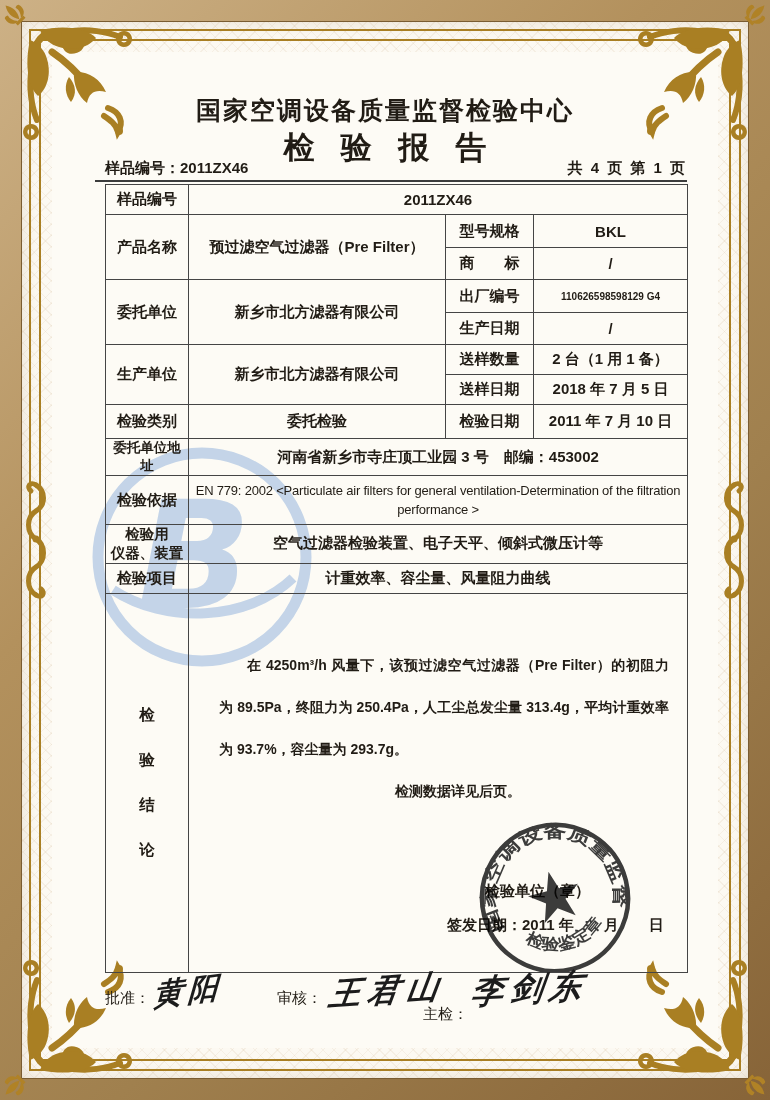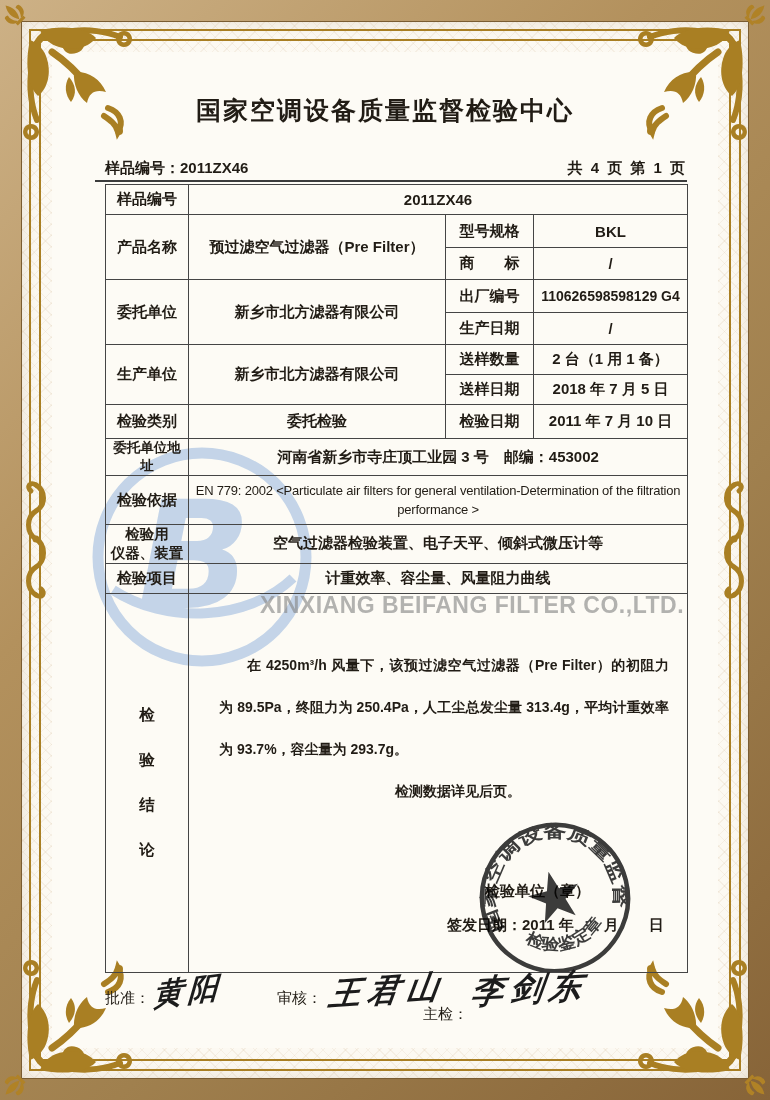--- a/index.html
+++ b/index.html
@@ -52,21 +52,21 @@
   .report-line{position:absolute;top:159px;left:105px;width:582px;font-size:15px;font-weight:600;}
   .report-line .pagination{float:right;letter-spacing:2px;}
   .header-rule{position:absolute;top:180px;left:95px;width:592px;border-top:2px solid #3c3c3c;}
 
   
   table.main{position:absolute;top:184px;left:105px;width:582px;border-collapse:collapse;
              table-layout:fixed;font-size:15px;z-index:5;background:transparent;}
   table.main td{border:1.6px solid #454545;text-align:center;font-weight:600;
                 padding:0 4px;overflow:hidden;}
   td.val-left{text-align:left;padding-left:14px;}
-  td.small{font-size:14px;}
+  td.small{font-size:10px;}
   .basis-text{font-size:13px;line-height:1.5;letter-spacing:-.2px;font-weight:400;}
   .two-line{font-size:14.5px;line-height:1.3;}
   .concl-cell{position:relative;vertical-align:top;text-align:left;}
   .concl-par{margin:50px 14px 0 26px;font-size:14px;line-height:3.0;
              text-align:justify;text-indent:2em;font-weight:600;}
   .concl-note{margin:0 14px 0 26px;font-size:14px;line-height:3.0;
               text-indent:2em;font-weight:600;}
   .vstack{display:flex;flex-direction:column;align-items:center;justify-content:center;
           gap:24px;height:100%;font-size:15.5px;}
   .unit-label{position:absolute;left:296px;top:288px;font-size:15px;font-weight:600;}
@@ -169,24 +169,24 @@
     </svg>
   <svg class="fleur br">
       <use href="#fleurIcon"></use>
     </svg>
 
   <svg class="wm wm-logo" viewBox="0 0 235 235">
     <circle cx="117" cy="117" r="104" fill="none" stroke="#b6cbe5" stroke-width="11"></circle>
     <path d="M28,150 C80,184 162,182 208,138" fill="none" stroke="#b6cbe5" stroke-width="10"></path>
     <text x="52" y="168" font-size="150" font-style="italic" font-weight="bold" font-family="DejaVu Sans, sans-serif" fill="#b6cbe5">B</text>
   </svg>
-  <div class="wm wm-en">XINXIANG BEIFANG FILTER CO.,LTD.</div>
 
   <div class="content">
     <div class="org-title">国家空调设备质量监督检验中心</div>
+    <div class="doc-title">检验报告</div>
     <div class="report-line">
       <span class="pagination">共 4 页  第 1 页</span>
       <span>样品编号：</span><span>2011ZX46</span>
     </div>
     <div class="header-rule"></div>
 
     <table class="main">
       <colgroup>
           <col style="width:83px">
           <col style="width:257px">

